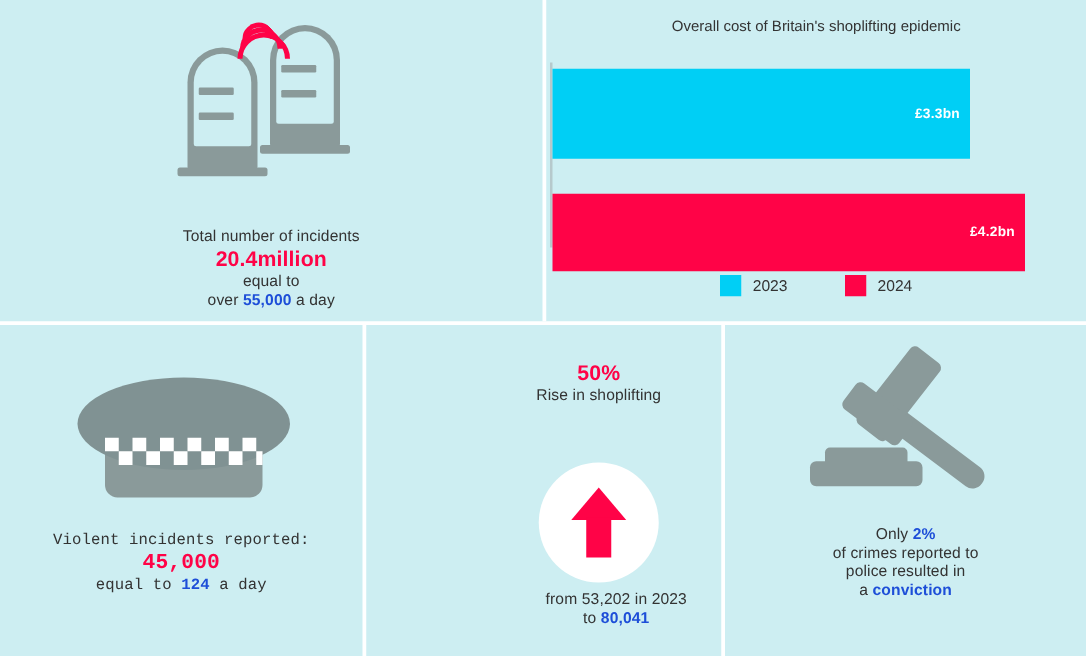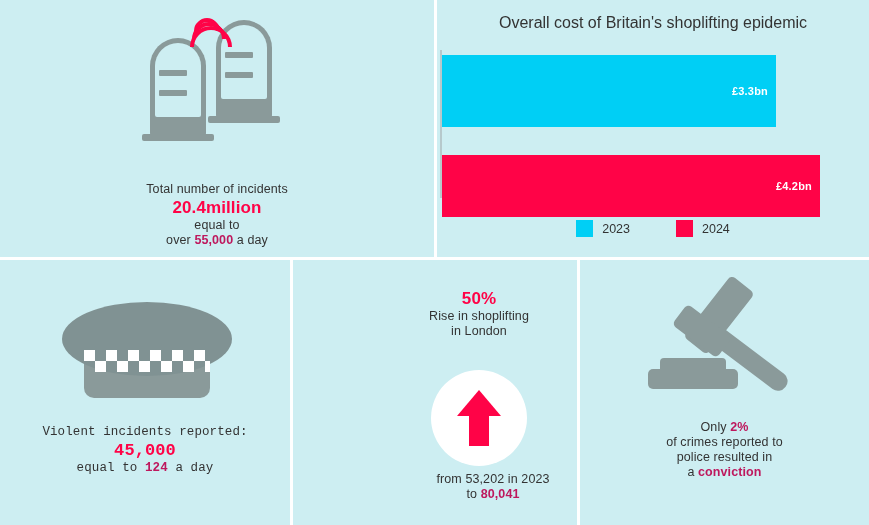--- a/index.html
+++ b/index.html
@@ -40,21 +40,21 @@
     line-height:15px;
     letter-spacing:.1px;
   }
   .big{
     color:#ff0347;
     font-weight:bold;
     font-size:17px;
     line-height:21px;
     display:block;
   }
-  .hl{color:#be185d;font-weight:bold;}
+  .hl{color:#1d4ed8;font-weight:bold;}
   .row{display:block;}
 
   
   #gate-icon{
     position:absolute;left:142px;top:16px;width:140px;height:130px;
   }
   .ped-body{
     width:56px;height:98px;
     border-radius:28px 28px 3px 3px;
     background:#8a9a9a;
@@ -73,21 +73,21 @@
 
   .wave{position:absolute;border:4px solid #ff0347;border-radius:50%;
         border-bottom-color:transparent;border-left-color:transparent;}
 
   
   #incidents-caption{position:absolute;left:0;top:166px;width:434px;margin-top:16px;}
 
   
   #chart-title{
     position:absolute;left:0;top:14px;width:432px;
-    text-align:center;color:#333;font-size:16px;
+    text-align:center;color:#333;font-size:12px;
   }
   #chart-area{position:absolute;left:3px;top:45px;width:429px;height:155px;}
   #axis-line{position:absolute;left:0px;top:5px;width:2px;height:148px;background:#b6c9cc;}
   .bar{position:absolute;left:2px;display:flex;align-items:center;justify-content:flex-end;}
   .bar-label{color:#ffffff;font-size:11px;font-weight:bold;padding-right:8px;letter-spacing:.2px;}
   #bar-2023{top:10px;height:72px;background:#00cff5;}
   #bar-2024{top:110px;height:62px;background:#ff0347;}
   #chart-legend{
     position:absolute;left:0;top:220px;width:432px;
     display:flex;justify-content:center;align-items:center;gap:46px;
@@ -232,21 +232,20 @@
       <span class="big">45,000</span>
       <span class="row"><span>equal to </span><span class="hl">124</span><span> a day</span></span>
     </div>
   </div>
 
   <div class="panel" id="panel-london">
 
     <div id="london-top" class="cap">
       <span class="big">50%</span>
       <span class="row">Rise in shoplifting</span>
-      <span class="row">in London</span>
     </div>
 
     <div id="arrow-circle">
       <div id="arrow-head"></div>
       <div id="arrow-shaft"></div>
     </div>
 
     <div id="london-bottom" class="cap">
       <span class="row">from 53,202 in 2023</span>
       <span class="row"><span>to </span><span class="hl">80,041</span></span>

